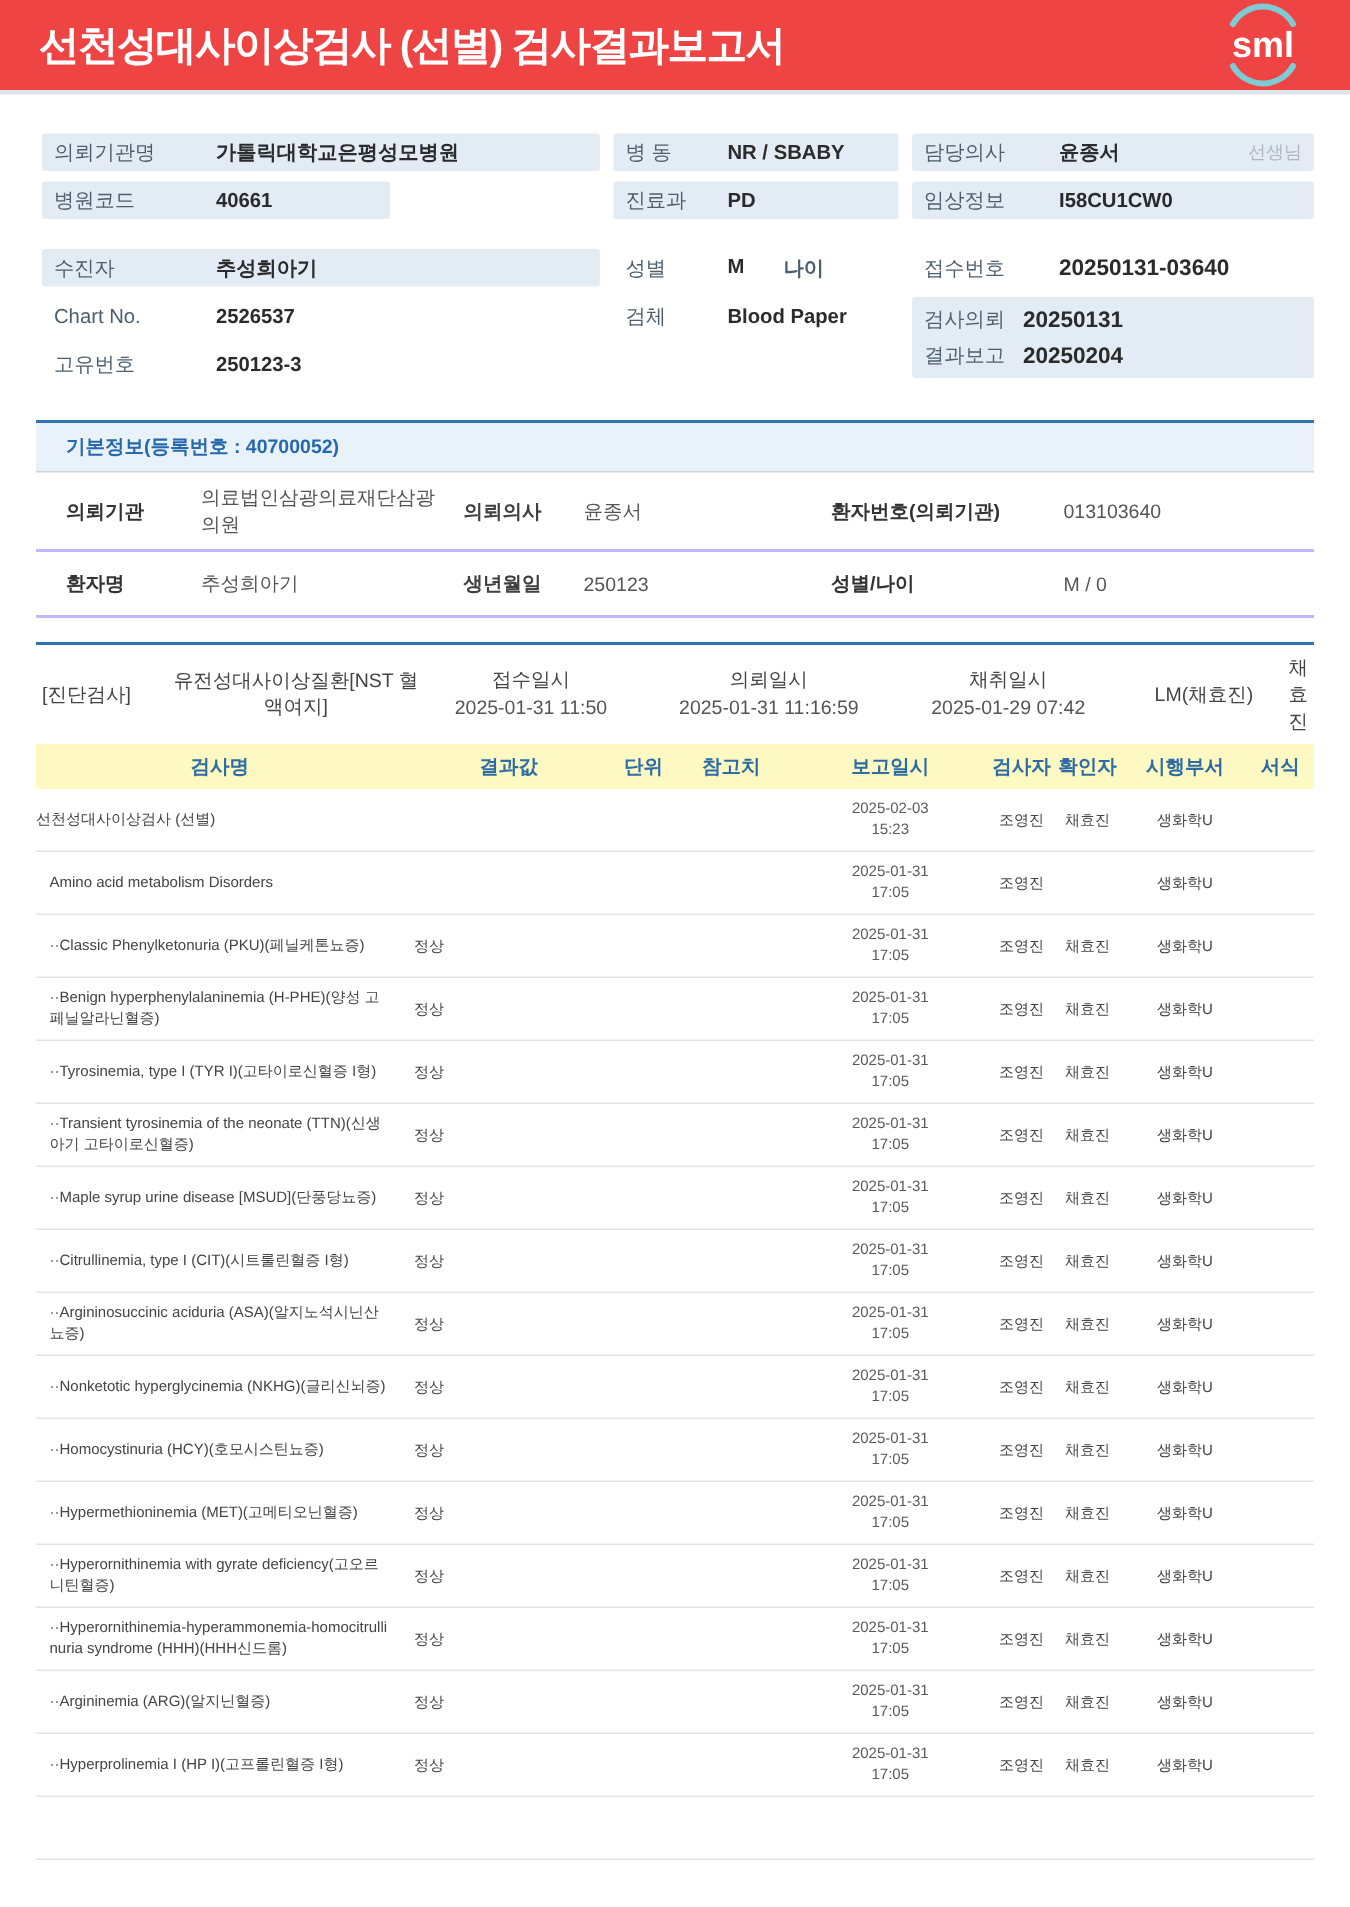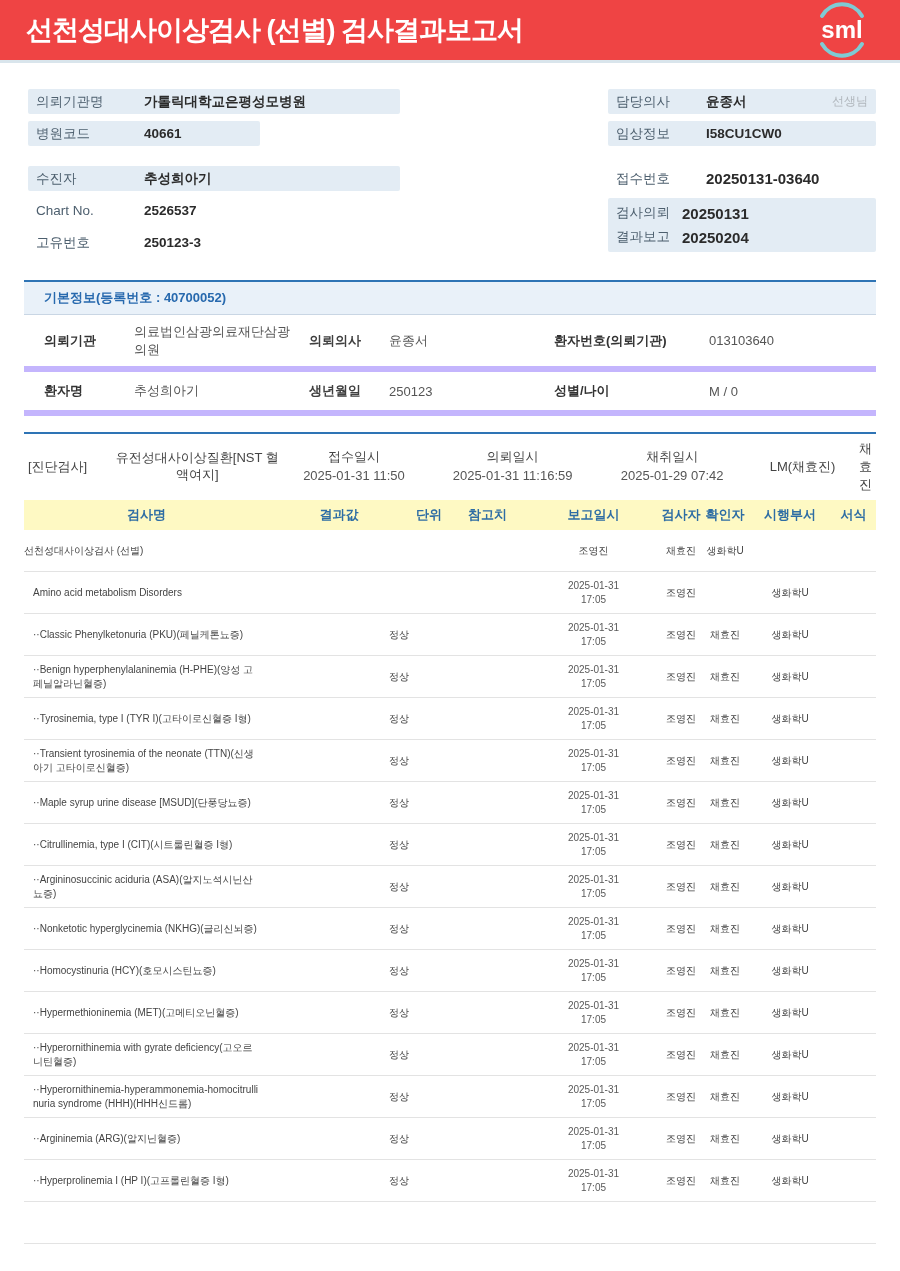--- a/index.html
+++ b/index.html
@@ -36,21 +36,21 @@
   .val-lg { font-size:15px; }
   .inline-pair { display:flex; }
   .inline-pair .second { margin-left:26px; color:#4d5f6e; }
 
   
   .section { margin:0 24px; }
   .basic { border-top:2px solid #2e74b5; }
   .basic-head { background:#e9f1f9; padding:7px 20px; font-size:13px; font-weight:bold;
                 color:#2769ae; border-bottom:1px solid #c9d6e4; }
   .basic-row { display:flex; align-items:center; padding:8px 0 8px 20px; min-height:44px;
-               border-bottom:6px solid #c4b5fd; font-size:13px; }
+               border-bottom:2px solid #c4b5fd; font-size:13px; }
   .b-l1 { width:90px; font-weight:bold; color:#333; }
   .b-v1 { width:175px; color:#555; line-height:1.35; padding-right:10px; }
   .b-l2 { width:80px; font-weight:bold; color:#404040; }
   .b-v2 { width:165px; color:#555; }
   .b-l3 { width:155px; font-weight:bold; color:#333; }
   .b-v3 { flex:1; color:#555; }
 
   
   .diag { border-top:2px solid #2e74b5; margin-top:16px; display:flex; align-items:center;
           padding:6px 0; font-size:13px; color:#444; }
@@ -67,21 +67,21 @@
   .grid { display:grid;
           grid-template-columns:245px 140px 40px 77px 135px 40px 48px 82px 1fr; }
   .thead { background:#fef9c3; font-size:13px; font-weight:bold; color:#2e6da4; }
   .thead > div { padding:6px 0; text-align:center; }
   .tbody { }
   .tr { border-bottom:1px solid #e3e3e3; align-items:center; min-height:42px;
         font-size:10px; color:#444; }
   .td { padding:5px 0; }
   .td.name { line-height:1.35; word-break:break-all; padding-right:8px; }
   .td.name.ind1 { padding-left:9px; }
-  .td.result { padding-left:7px;text-align:right; }
+  .td.result { padding-left:7px; }
   .td.date { text-align:center; color:#595959; line-height:1.35; }
   .td.date span { display:block; }
   .td.tester,.td.confirmer,.td.dept,.td.unit,.td.ref,.td.form { text-align:center; }
 </style>
 </head>
 <body>
 
 <div class="banner">
   <h1>선천성대사이상검사 (선별) 검사결과보고서</h1>
   <svg class="logo" viewBox="0 0 64 58">
@@ -110,20 +110,42 @@
     <div class="irow plain">
       <span class="lbl">Chart No.</span>
       <span class="val">2526537</span>
     </div>
     <div class="irow plain">
       <span class="lbl">고유번호</span>
       <span class="val">250123-3</span>
     </div>
   </div>
 
+  <div class="col-m">
+    <div class="irow chip">
+      <span class="lbl">병  동</span>
+      <span class="val">NR / SBABY</span>
+    </div>
+    <div class="irow chip">
+      <span class="lbl">진료과</span>
+      <span class="val">PD</span>
+    </div>
+    <div class="gap"></div>
+    <div class="irow plain">
+      <span class="lbl">성별</span>
+      <span class="val inline-pair">
+        <span>M</span>
+        <span class="second">나이</span>
+      </span>
+    </div>
+    <div class="irow plain">
+      <span class="lbl">검체</span>
+      <span class="val">Blood Paper</span>
+    </div>
+  </div>
 
   <div class="col-r">
     <div class="irow chip">
       <span class="lbl">담당의사</span>
       <span class="val">윤종서</span>
       <span class="suffix">선생님</span>
     </div>
     <div class="irow chip">
       <span class="lbl">임상정보</span>
       <span class="val">I58CU1CW0</span>
@@ -196,20 +218,24 @@
   <div>시행부서</div>
   <div>서식</div>
 </div>
 
 <div class="section tbody" id="tbody">
   <div class="grid tr">
     <div class="td name">선천성대사이상검사 (선별)</div>
     <div class="td result"></div>
     <div class="td unit"></div>
     <div class="td ref"></div>
+    <div class="td date">
+      <span class="d">2025-02-03</span>
+      <span class="t">15:23</span>
+    </div>
     <div class="td tester">조영진</div>
     <div class="td confirmer">채효진</div>
     <div class="td dept">생화학U</div>
     <div class="td form"></div>
   </div>
 
   <div class="grid tr">
     <div class="td name ind1">Amino acid metabolism Disorders</div>
     <div class="td result"></div>
     <div class="td unit"></div>

